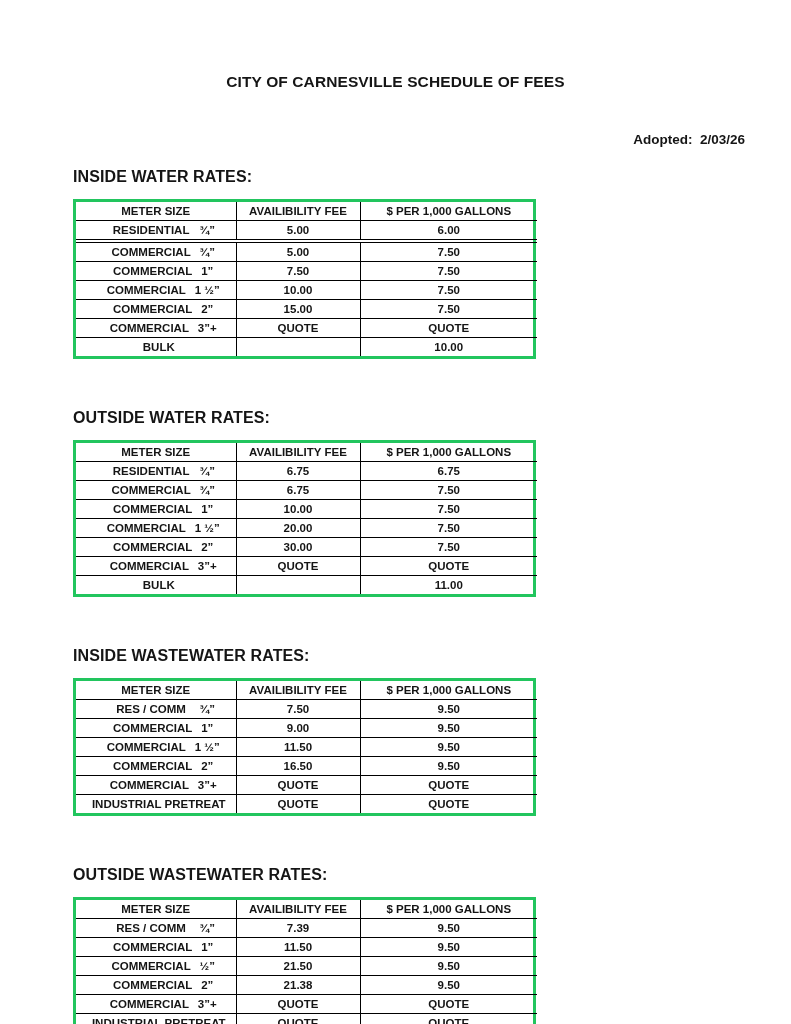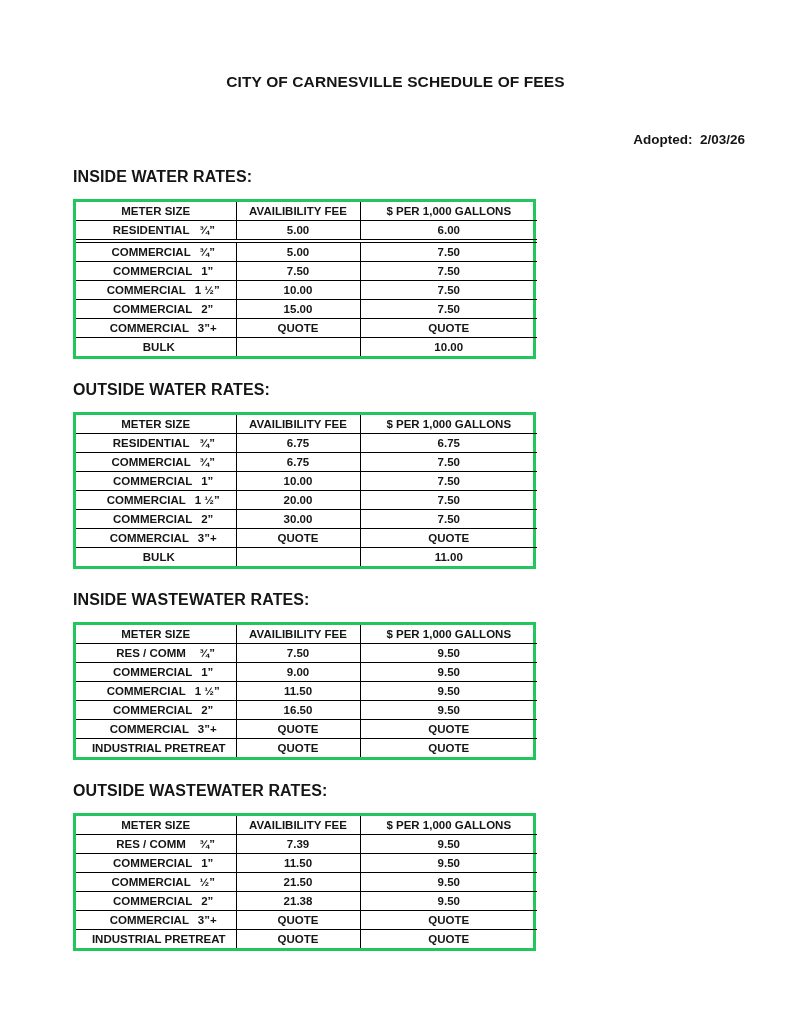--- a/index.html
+++ b/index.html
@@ -34,21 +34,21 @@
     line-height: 18px;
     font-weight: bold;
     white-space: pre;
   }
   #sections {
     margin-top: 21px;
     margin-left: 73px;
     width: 463px;
   }
   section.rates-section + section.rates-section {
-    margin-top: 24px;
+    margin-top: 52px;
   }
   .section-heading {
     font-size: 16px;
     line-height: 14px;
     font-weight: bold;
     margin: 0 0 15px 0;
     letter-spacing: 0.1px;
   }
   .tbl-frame {
     border: 3px solid #22c55e;

